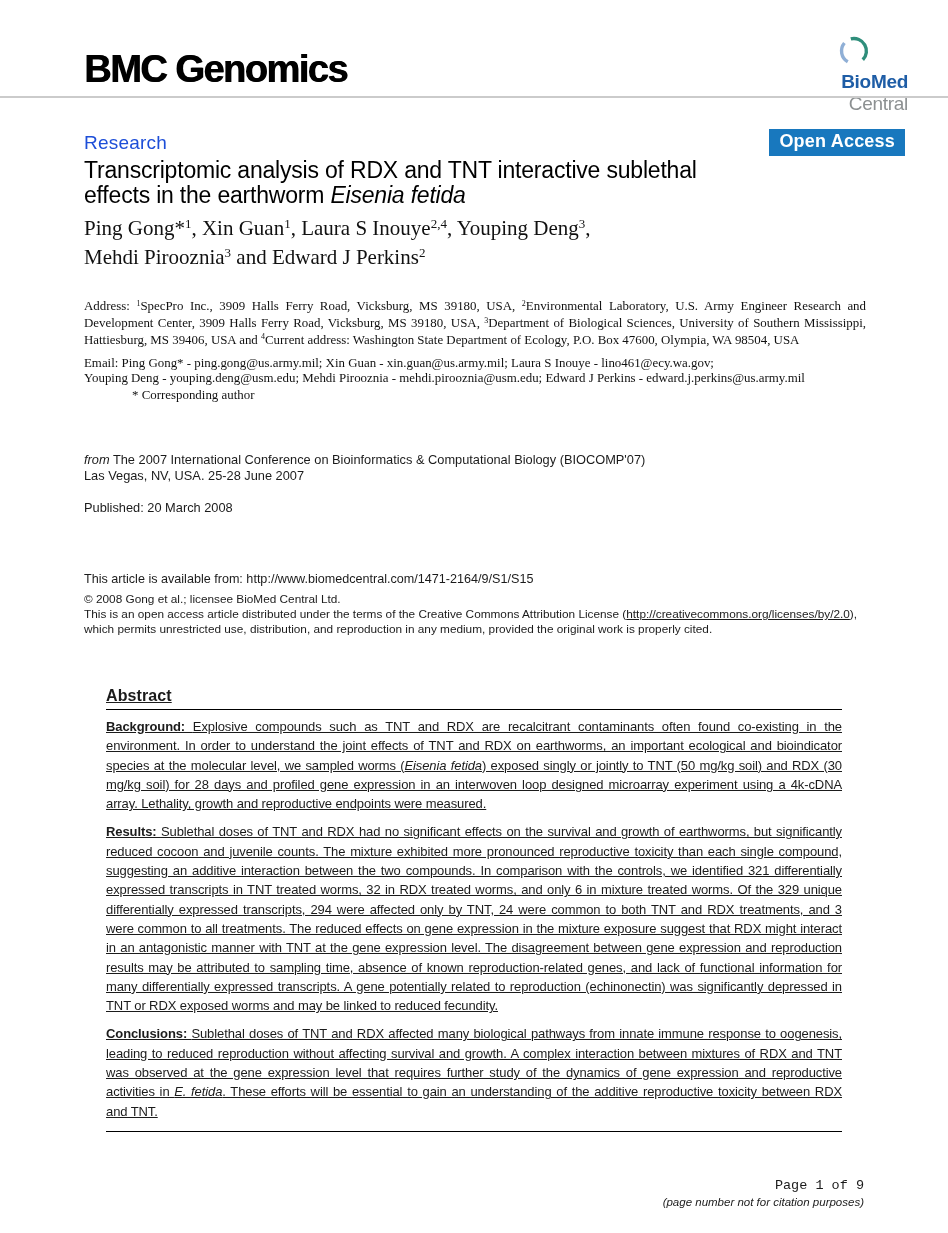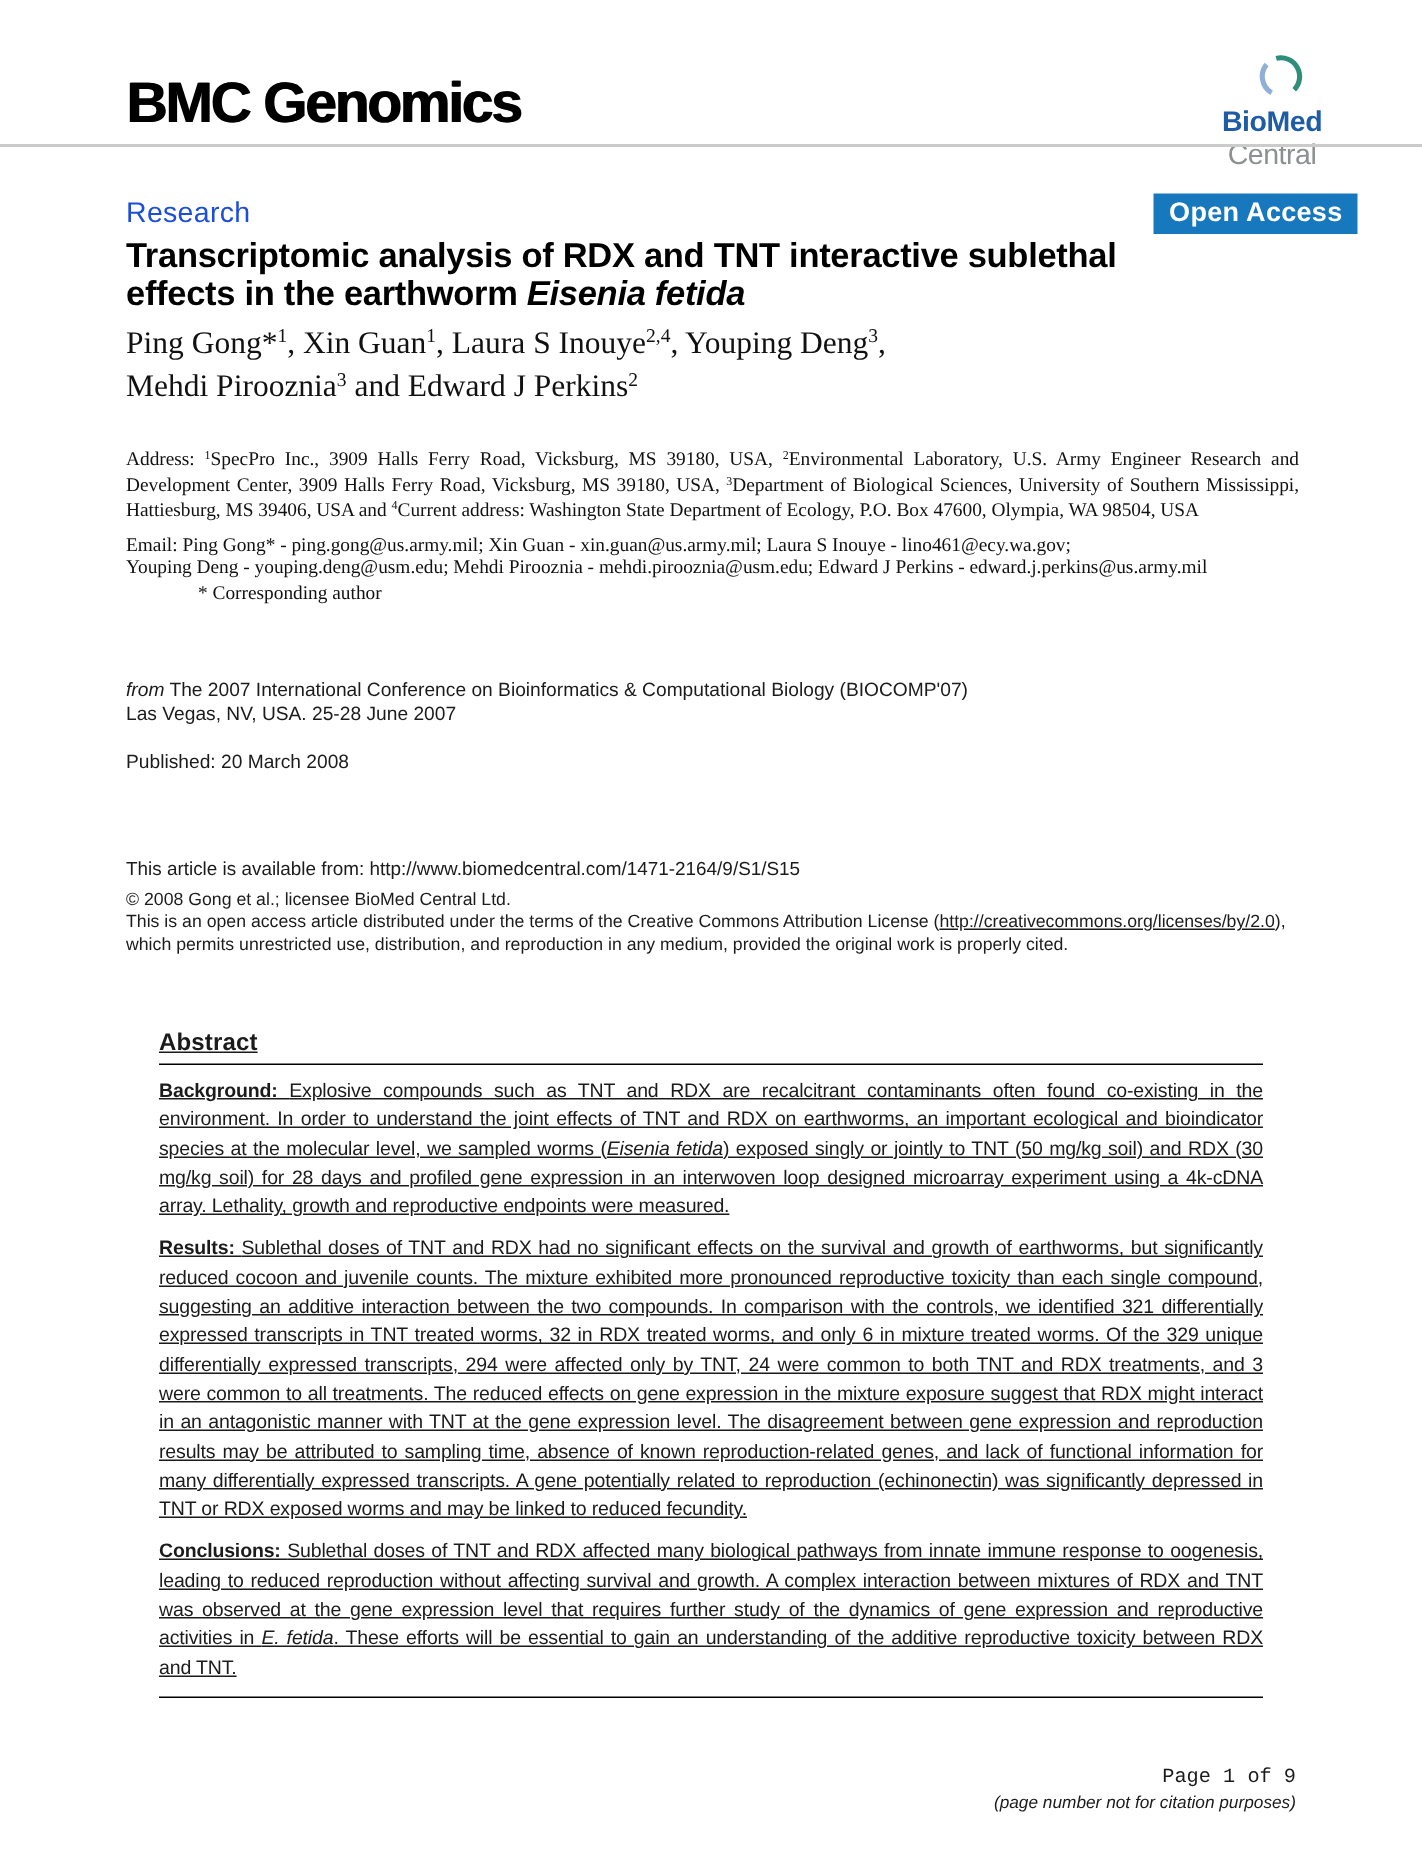--- a/index.html
+++ b/index.html
@@ -15,21 +15,21 @@
   }
   
   .journal-name {
     position:absolute; left:84px; top:48px;
     font-size:38px; font-weight:900; letter-spacing:-1.5px;
     color:#000;
     text-shadow:0.8px 0 0 #000;
   }
   .publisher-logo {
     position:absolute; left:788px; top:30px; width:120px;
-    text-align:center;
+    text-align:right;
   }
   .publisher-mark { display:block; margin-left:46px; }
   .publisher-text { font-size:19px; letter-spacing:-0.3px; margin-top:1px; }
   .publisher-text .bold-part { color:#1E5DA6; font-weight:bold; }
   .publisher-text .light-part { color:#8C9091; font-weight:400; }
   .header-rule {
     position:absolute; left:0; top:96px; width:948px; height:2px;
     background:#CBCBCB;
   }
   
@@ -39,21 +39,21 @@
   }
   .access-badge {
     position:absolute; right:43px; top:129px;
     background:#1878BE; color:#ffffff;
     font-size:18px; font-weight:bold; letter-spacing:0.2px;
     padding:2px 10px 4px 10px;
   }
   
   .article-title {
     position:absolute; left:84px; top:158px; width:780px;
-    font-size:23px; font-weight:bold; line-height:25px; letter-spacing:-0.2px;
+    font-size:23px; font-weight:normal; line-height:25px; letter-spacing:-0.2px;
     color:#000;
   }
   .author-list {
     position:absolute; left:84px; top:215px; width:780px;
     font-family:"Liberation Serif", serif;
     font-size:21px; line-height:27px; color:#111;
   }
   
   .address-block {
     position:absolute; left:84px; top:299px; width:782px;

